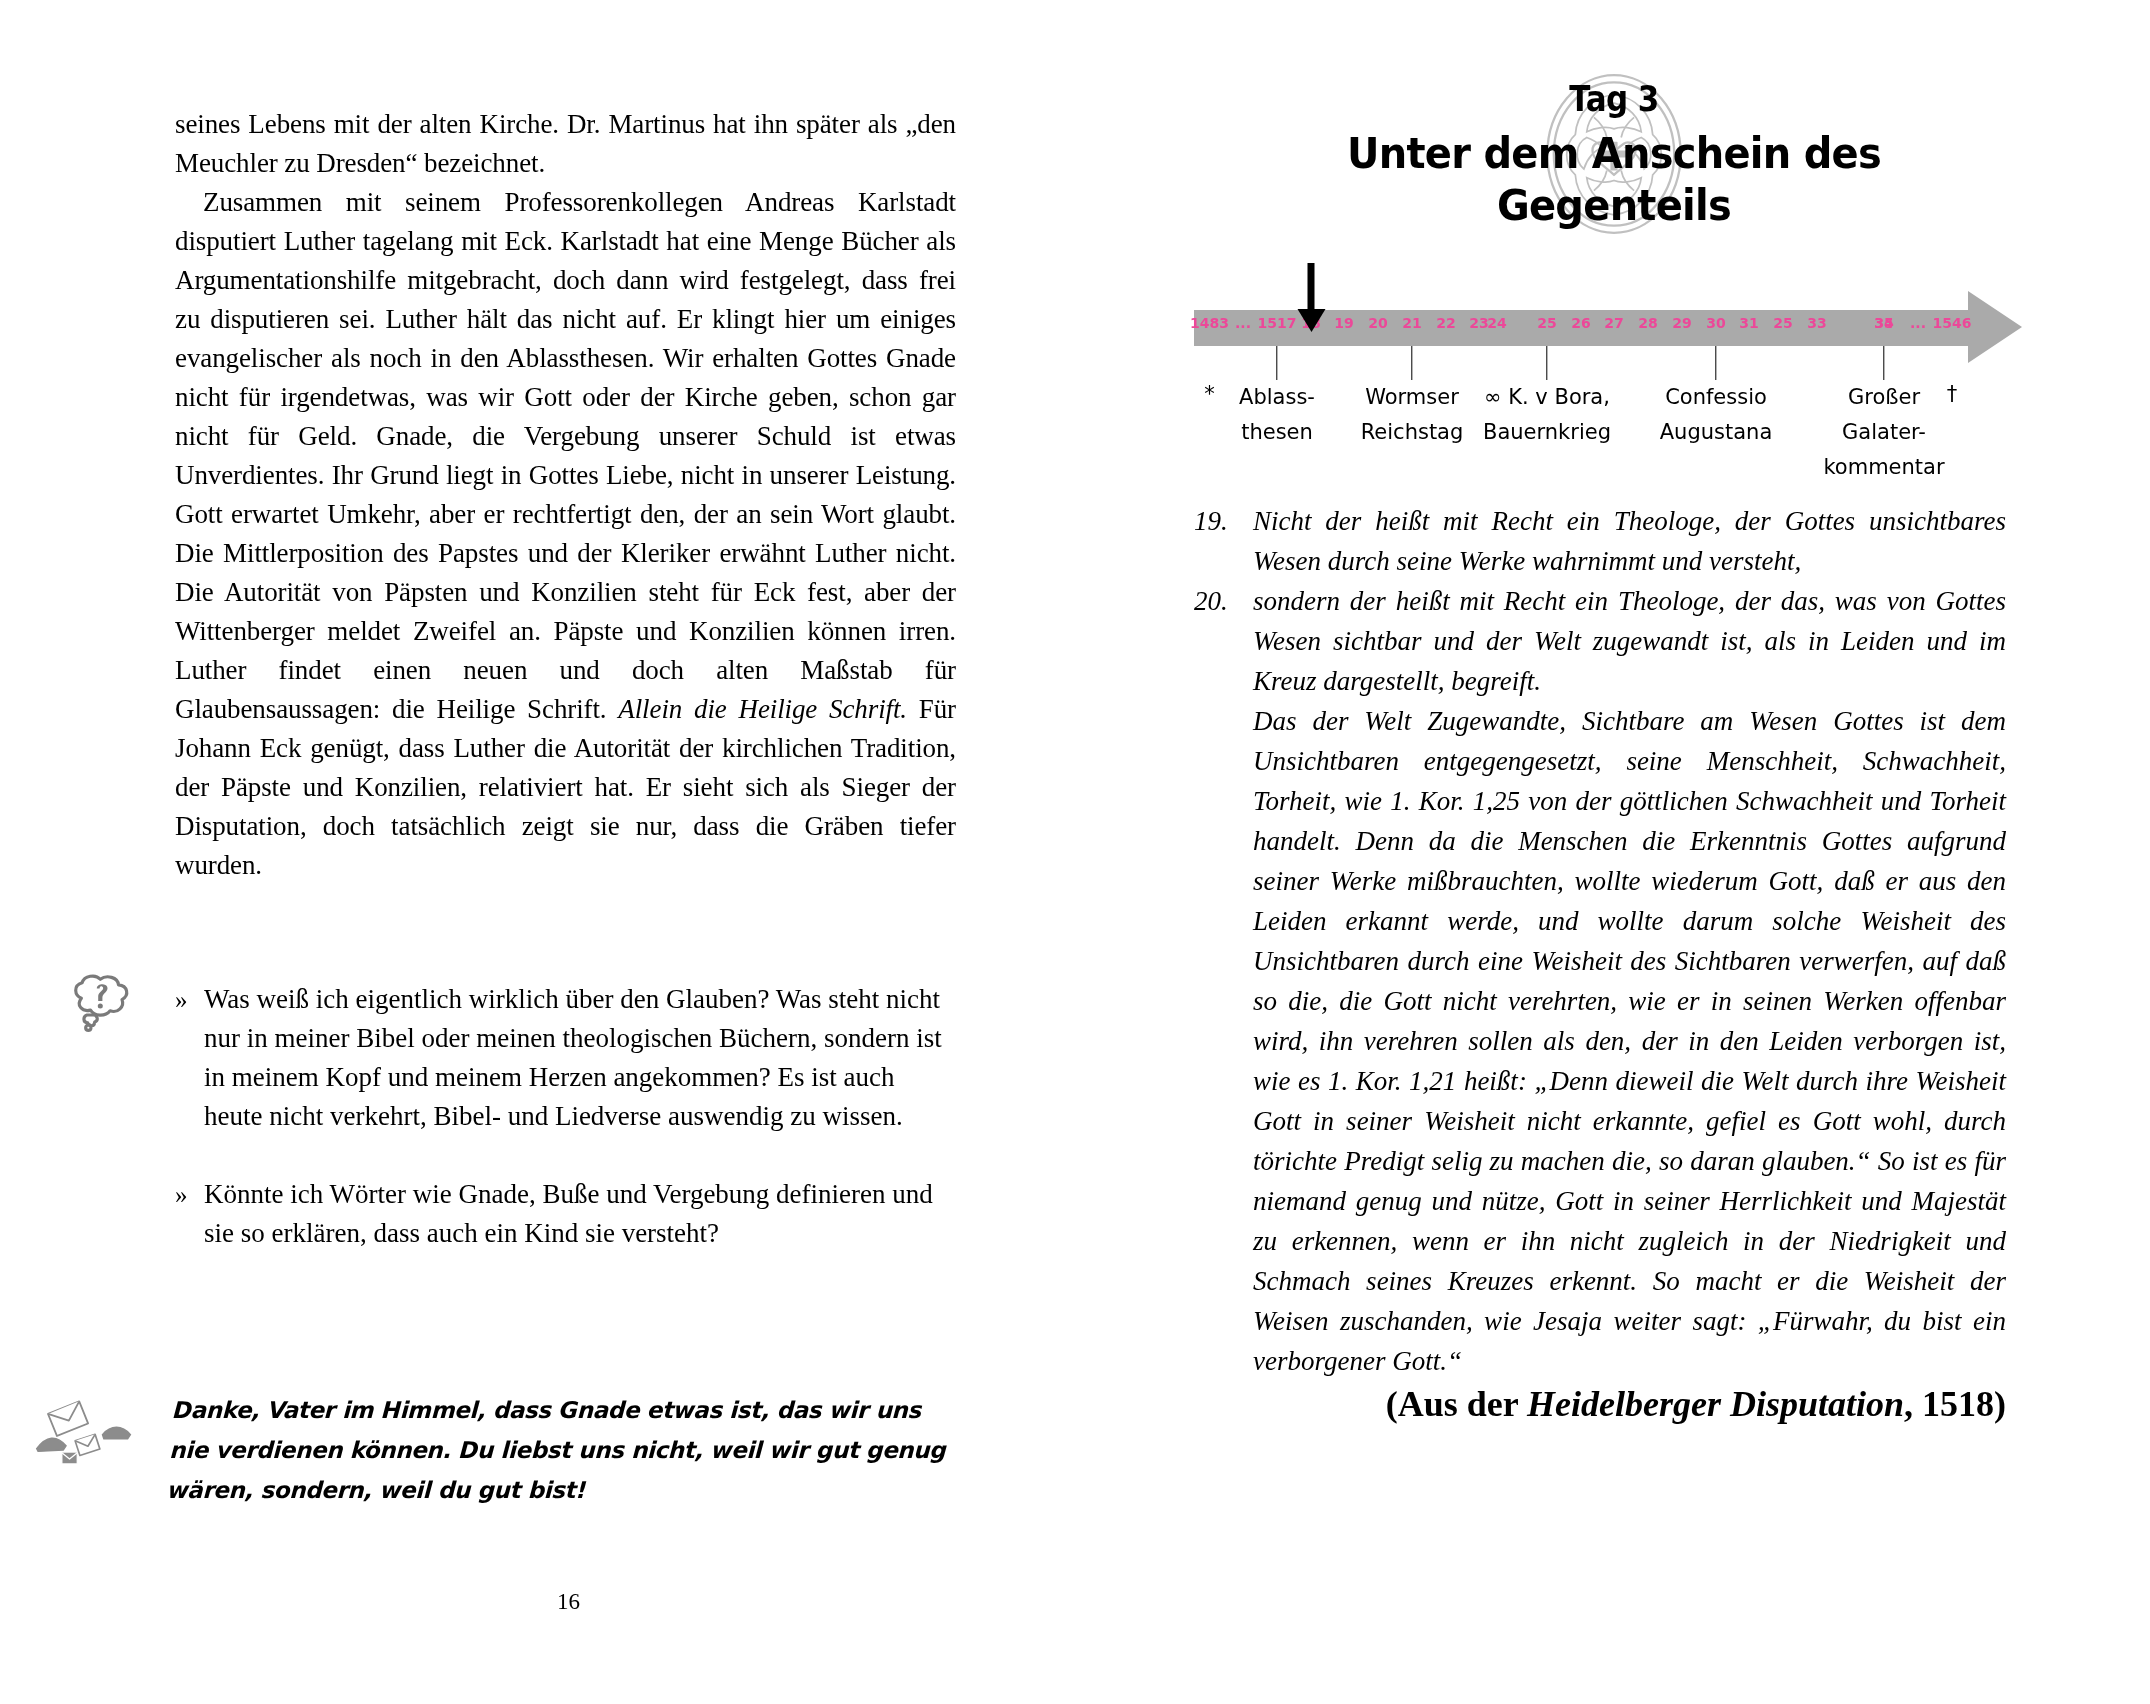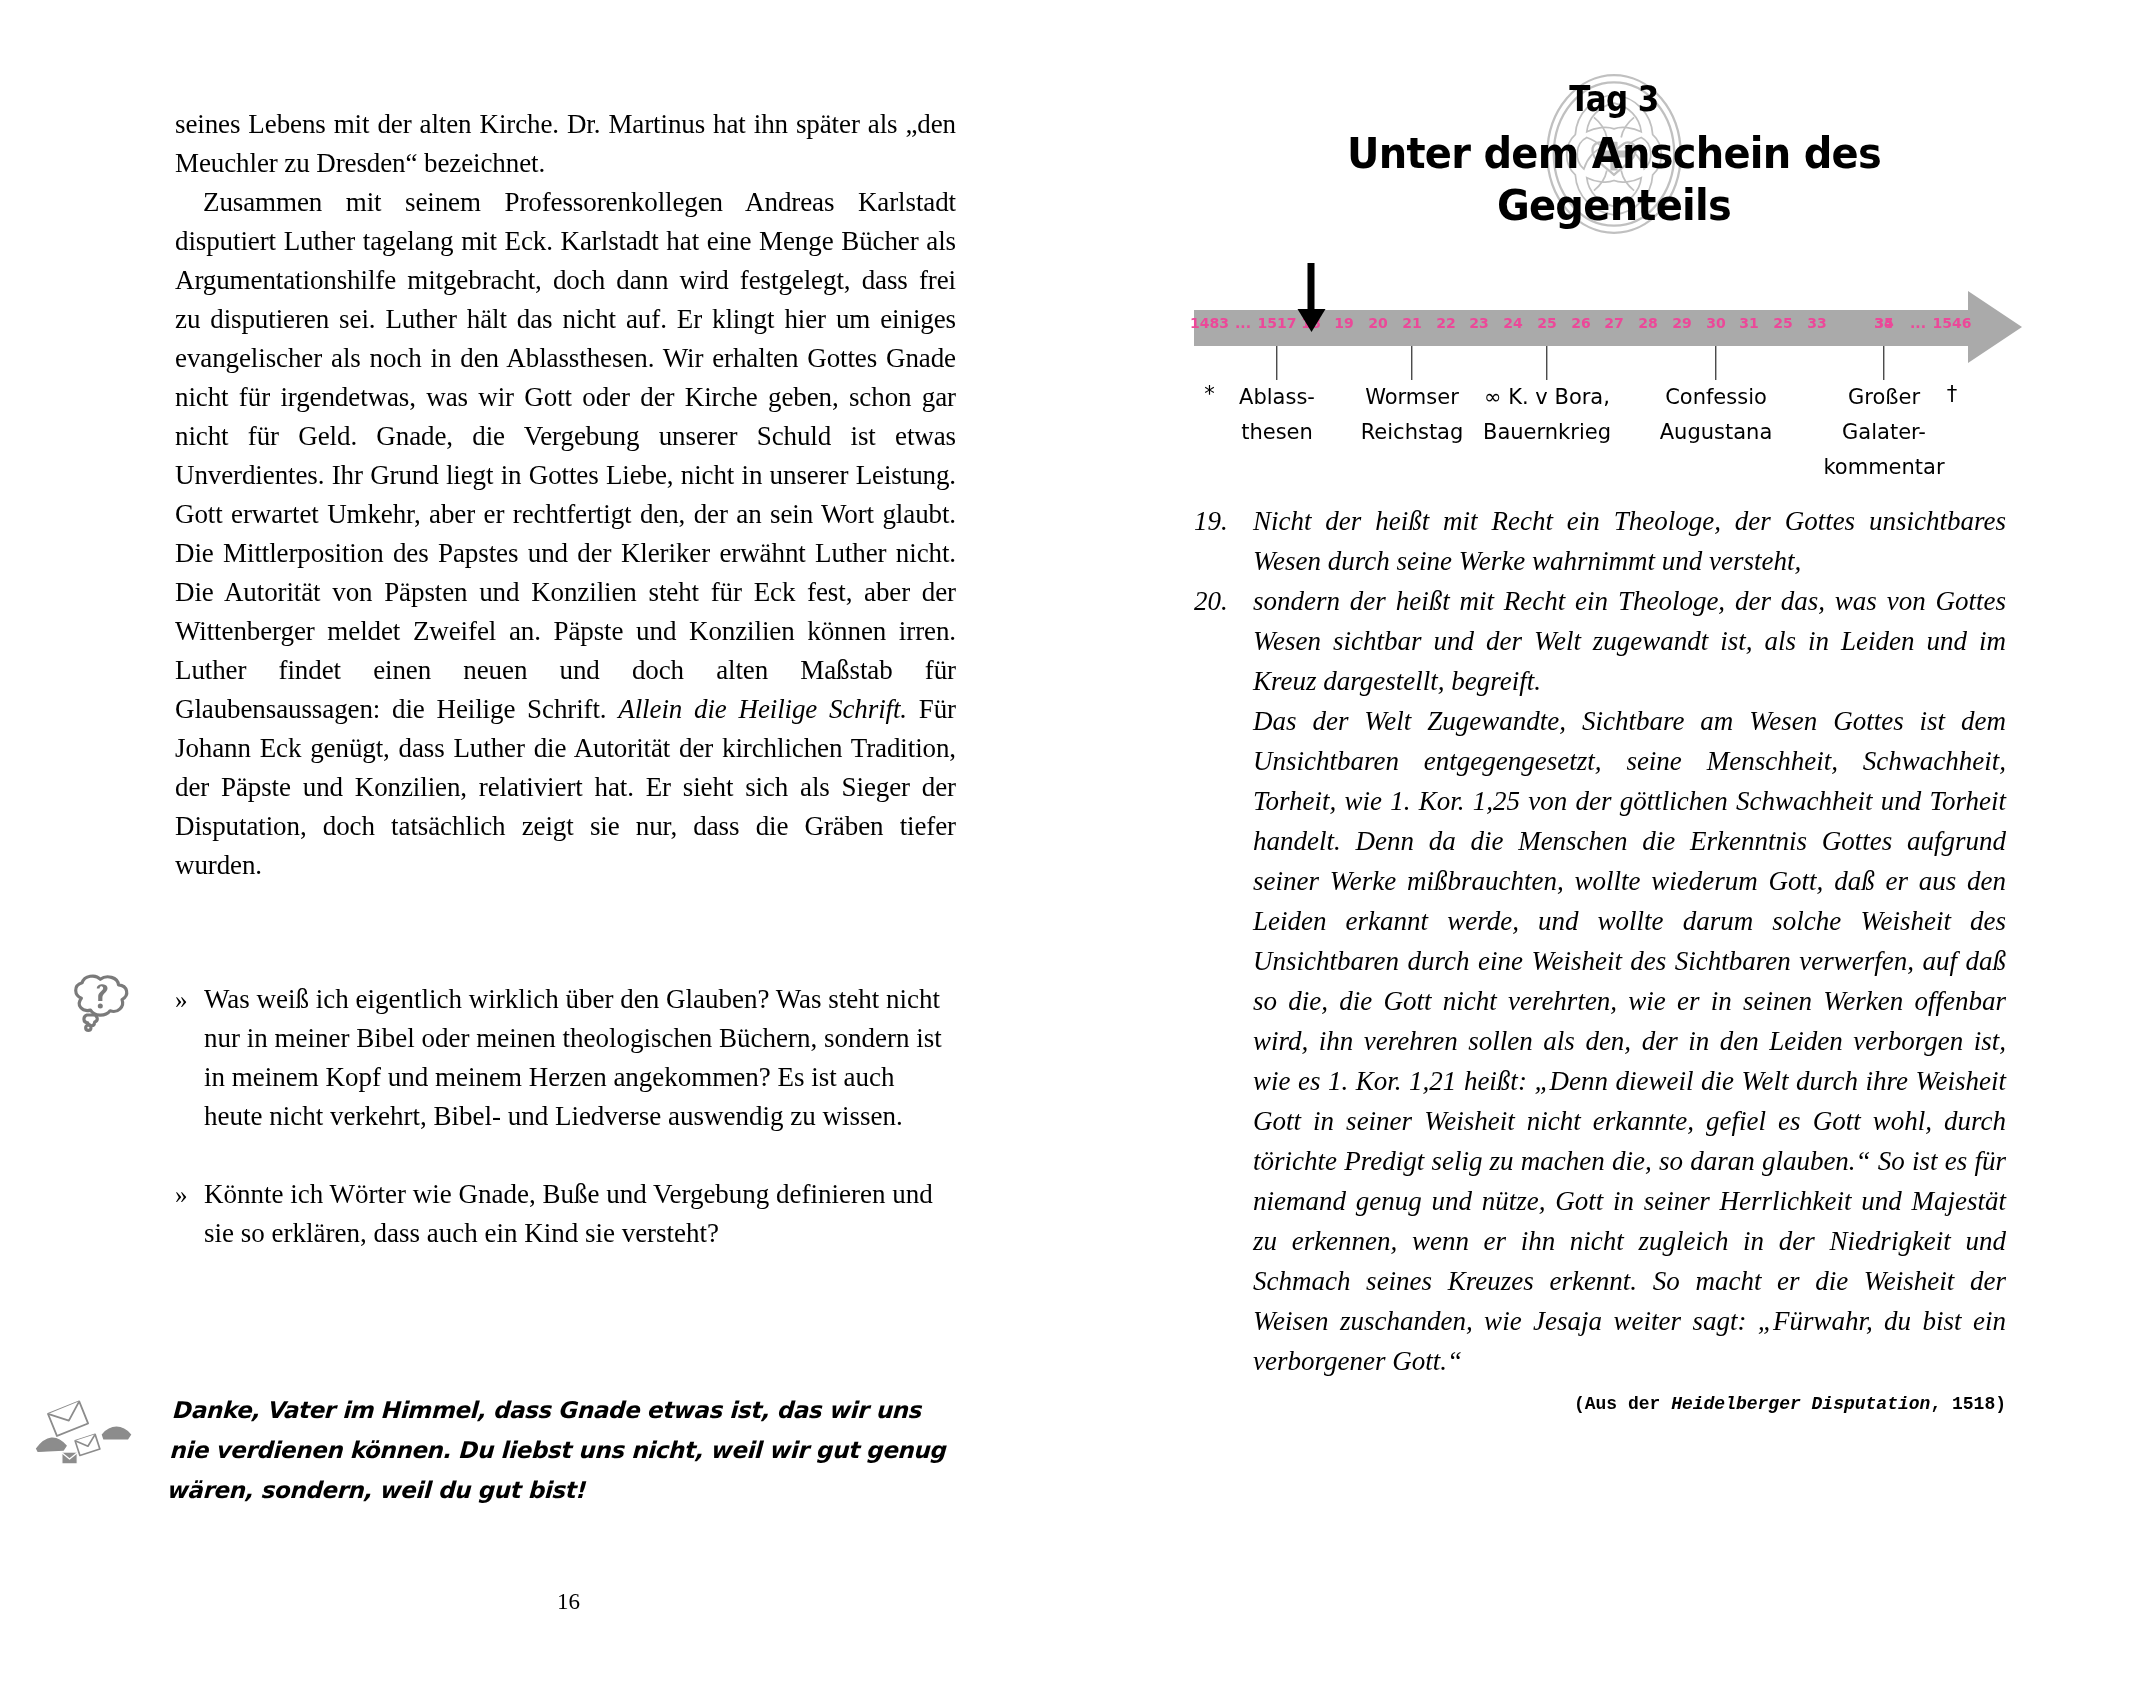--- a/index.html
+++ b/index.html
@@ -254,23 +254,23 @@
     font-family: "Liberation Serif", serif;
     font-style: italic;
     font-size: 27px;
     line-height: 40px;
     text-align: justify;
   }
   .thesis-body p { margin: 0; }
   .citation {
     margin-top: 2.8px;
     text-align: right;
-    font-family: Liberation Mono, monospace;
+    font-family: Liberation Serif, serif;
     font-weight: 700;
-    font-size: 18px;
+    font-size: 36px;
     line-height: 40px;
   }
   .citation .it { font-style: italic; }
 </style>
 </head>
 <body>
 
 <div class="spread">
 
   <div class="page page-left">
@@ -388,21 +388,21 @@
       <div id="tl-years">
           <div class="tl-year" style="left: 15.4px;">1483</div>
           <div class="tl-year" style="left: 49px;">...</div>
           <div class="tl-year" style="left: 83px;">1517</div>
           <div class="tl-year" style="left: 117px;">18</div>
           <div class="tl-year" style="left: 150px;">19</div>
           <div class="tl-year" style="left: 184px;">20</div>
           <div class="tl-year" style="left: 218px;">21</div>
           <div class="tl-year" style="left: 252px;">22</div>
           <div class="tl-year" style="left: 285px;">23</div>
-          <div class="tl-year" style="left: 319px;">24</div>
+          <div class="tl-year" style="left: 303px;">24</div>
           <div class="tl-year" style="left: 353px;">25</div>
           <div class="tl-year" style="left: 387px;">26</div>
           <div class="tl-year" style="left: 420px;">27</div>
           <div class="tl-year" style="left: 454px;">28</div>
           <div class="tl-year" style="left: 488px;">29</div>
           <div class="tl-year" style="left: 522px;">30</div>
           <div class="tl-year" style="left: 555px;">31</div>
           <div class="tl-year" style="left: 589px;">25</div>
           <div class="tl-year" style="left: 623px;">33</div>
           <div class="tl-year" style="left: 690px;">34</div>

